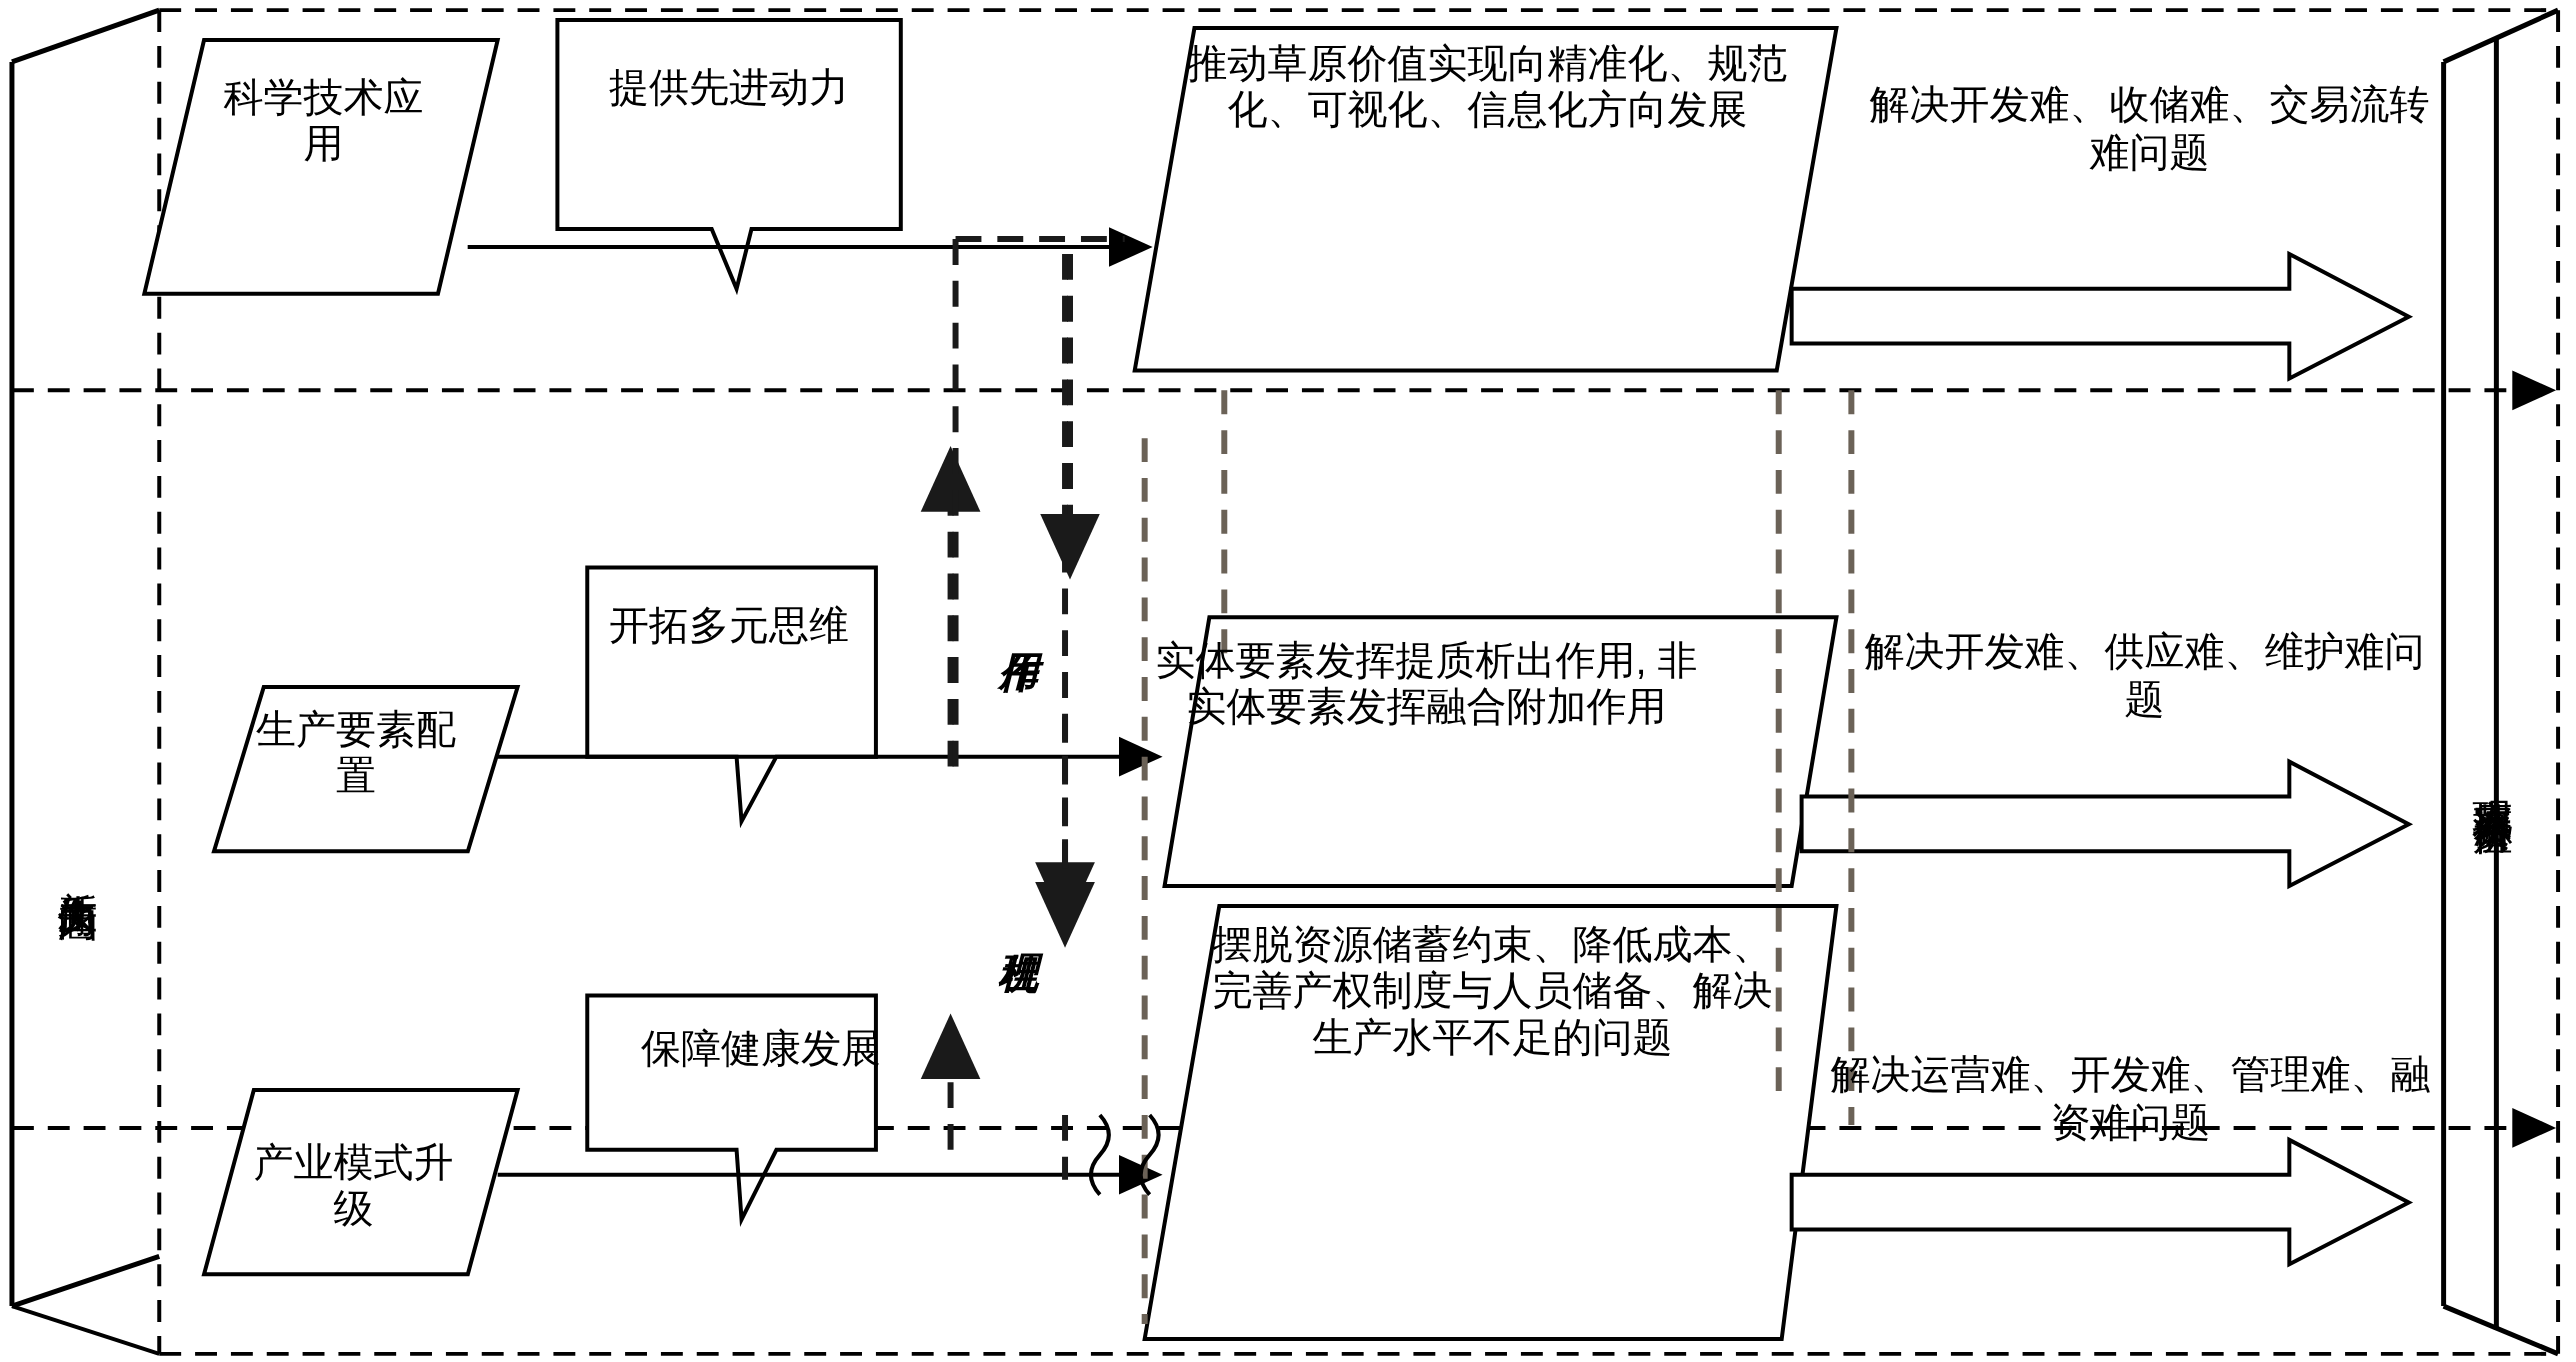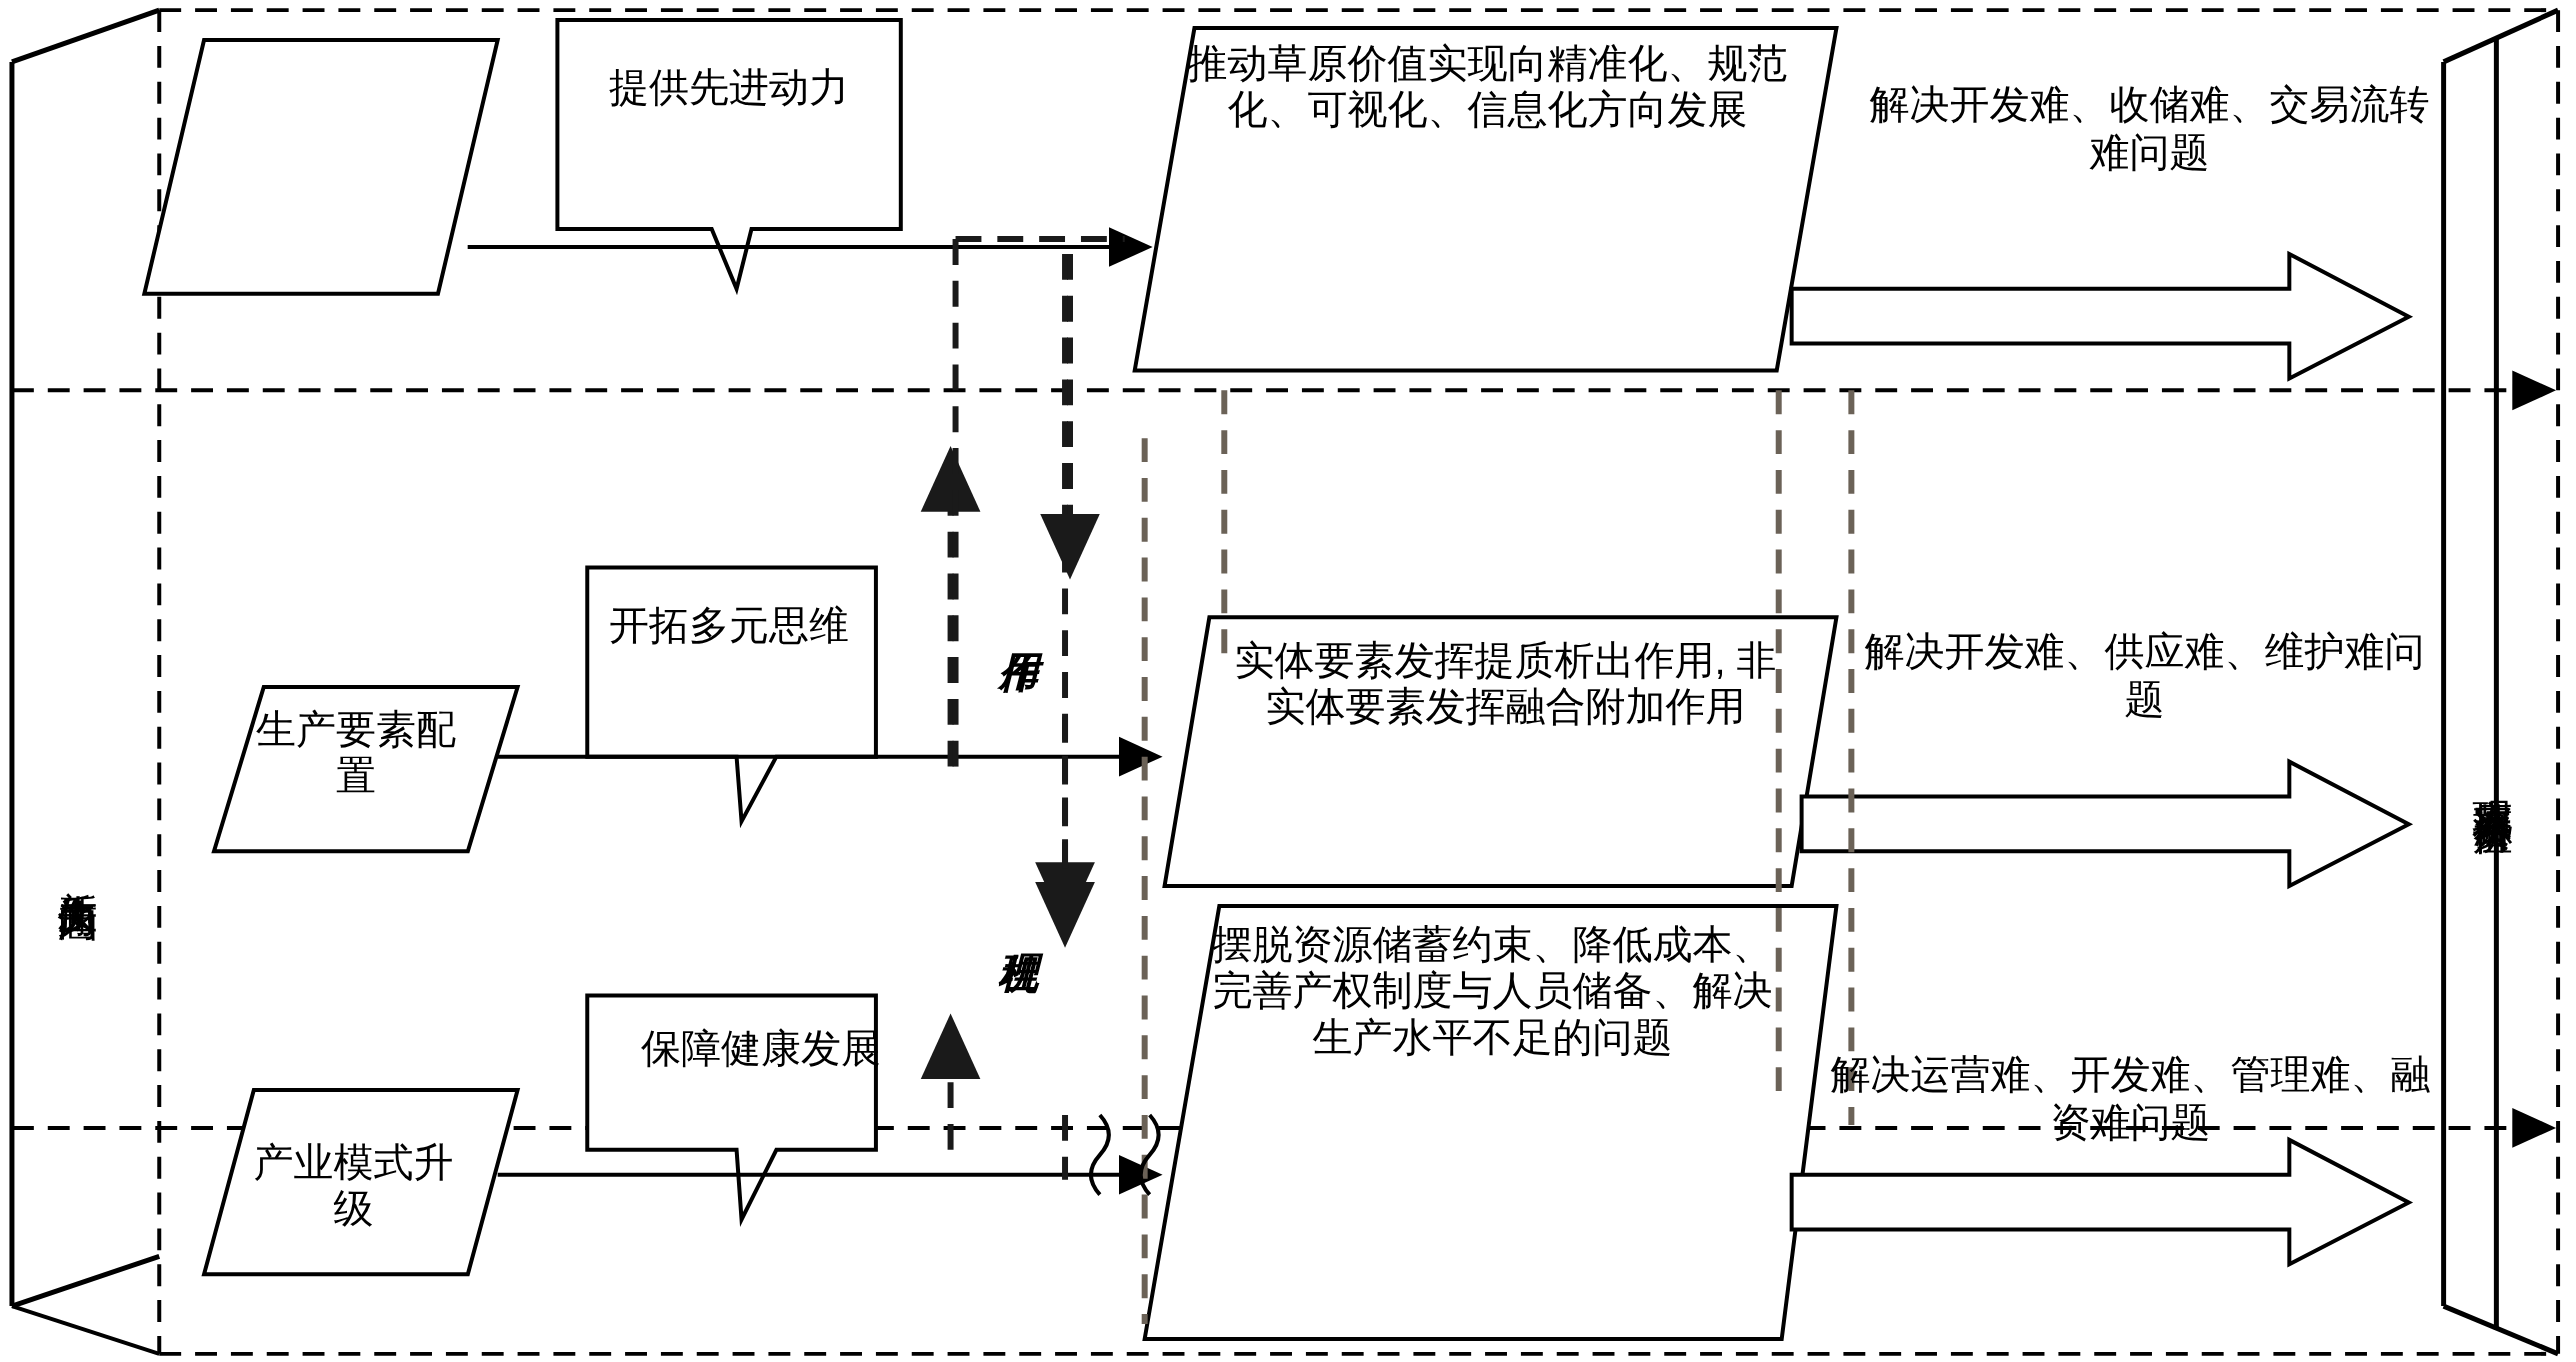--- a/index.html
+++ b/index.html
@@ -116,27 +116,28 @@
     </g>
   </svg>
 
   <div class="lbl vert side-lbl" style="left:40px;top:478px;width:60px;height:776px;">新质生产力内涵</div>
 
   <div class="lbl vert side-lbl" style="left:2455px;top:279px;width:60px;height:995px;">实现草原资源资产价值</div>
 
   <div class="lbl vert ital big" style="left:980px;top:542px;width:60px;height:159px;">作用</div>
   <div class="lbl vert ital big" style="left:980px;top:841px;width:60px;height:159px;">机理</div>
 
+  <div class="lbl para-lbl" style="left:214px;top:75px;width:219px;">科学技术应用</div>
   <div class="lbl callout-lbl" style="left:587px;top:65px;width:284px;font-family:Liberation Serif, serif;">提供先进动力</div>
   <div class="lbl callout-lbl" style="left:1184px;top:40px;width:607px;">推动草原价值实现向精准化、规范化、可视化、信息化方向发展</div>
   <div class="lbl arrow-lbl" style="left:1851px;top:80px;width:597px;text-align:center;">解决开发难、收储难、交易流转难问题</div>
 
   <div class="lbl para-lbl" style="left:244px;top:707px;width:224px;">生产要素配置</div>
   <div class="lbl callout-lbl" style="left:602px;top:602px;width:254px;">开拓多元思维</div>
-  <div class="lbl callout-lbl" style="left:1217px;top:637px;width:577px;">实体要素发挥提质析出作用, 非实体要素发挥融合附加作用</div>
+  <div class="lbl callout-lbl" style="left:1138px;top:637px;width:577px;">实体要素发挥提质析出作用, 非实体要素发挥融合附加作用</div>
   <div class="lbl arrow-lbl" style="left:1846px;top:627px;width:597px;text-align:center;">解决开发难、供应难、维护难问题</div>
 
   <div class="lbl para-lbl" style="left:239px;top:1140px;width:229px;">产业模式升级</div>
   <div class="lbl callout-lbl" style="left:602px;top:1025px;width:254px;margin-left:32px;">保障健康发展</div>
   <div class="lbl callout-lbl" style="left:1199px;top:921px;width:587px;">摆脱资源储蓄约束、降低成本、完善产权制度与人员储备、解决生产水平不足的问题</div>
   <div class="lbl arrow-lbl" style="left:1812px;top:1050px;width:637px;">解决运营难、开发难、管理难、融资难问题</div>
 
 </div>
 
 

